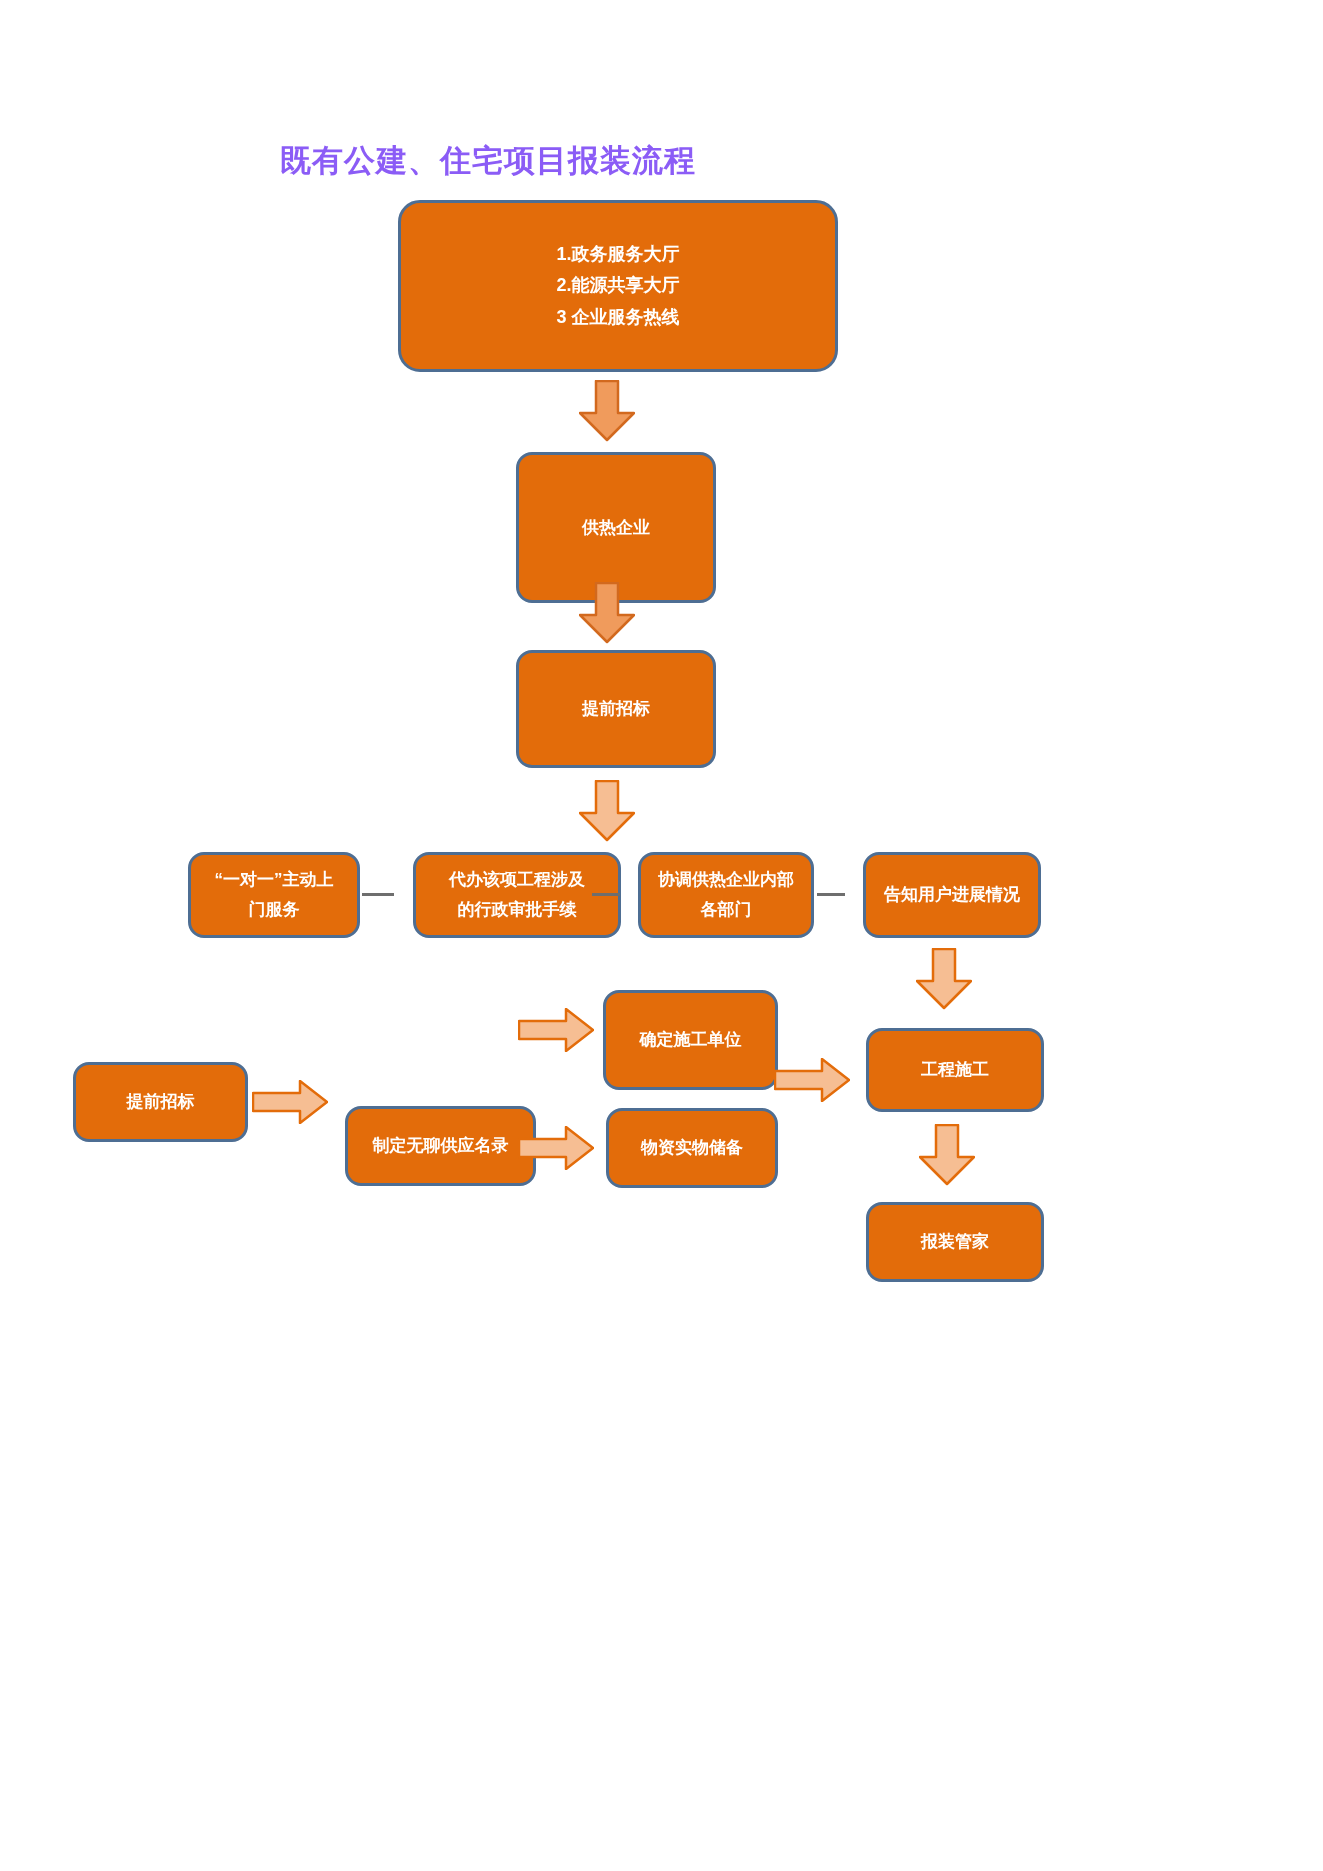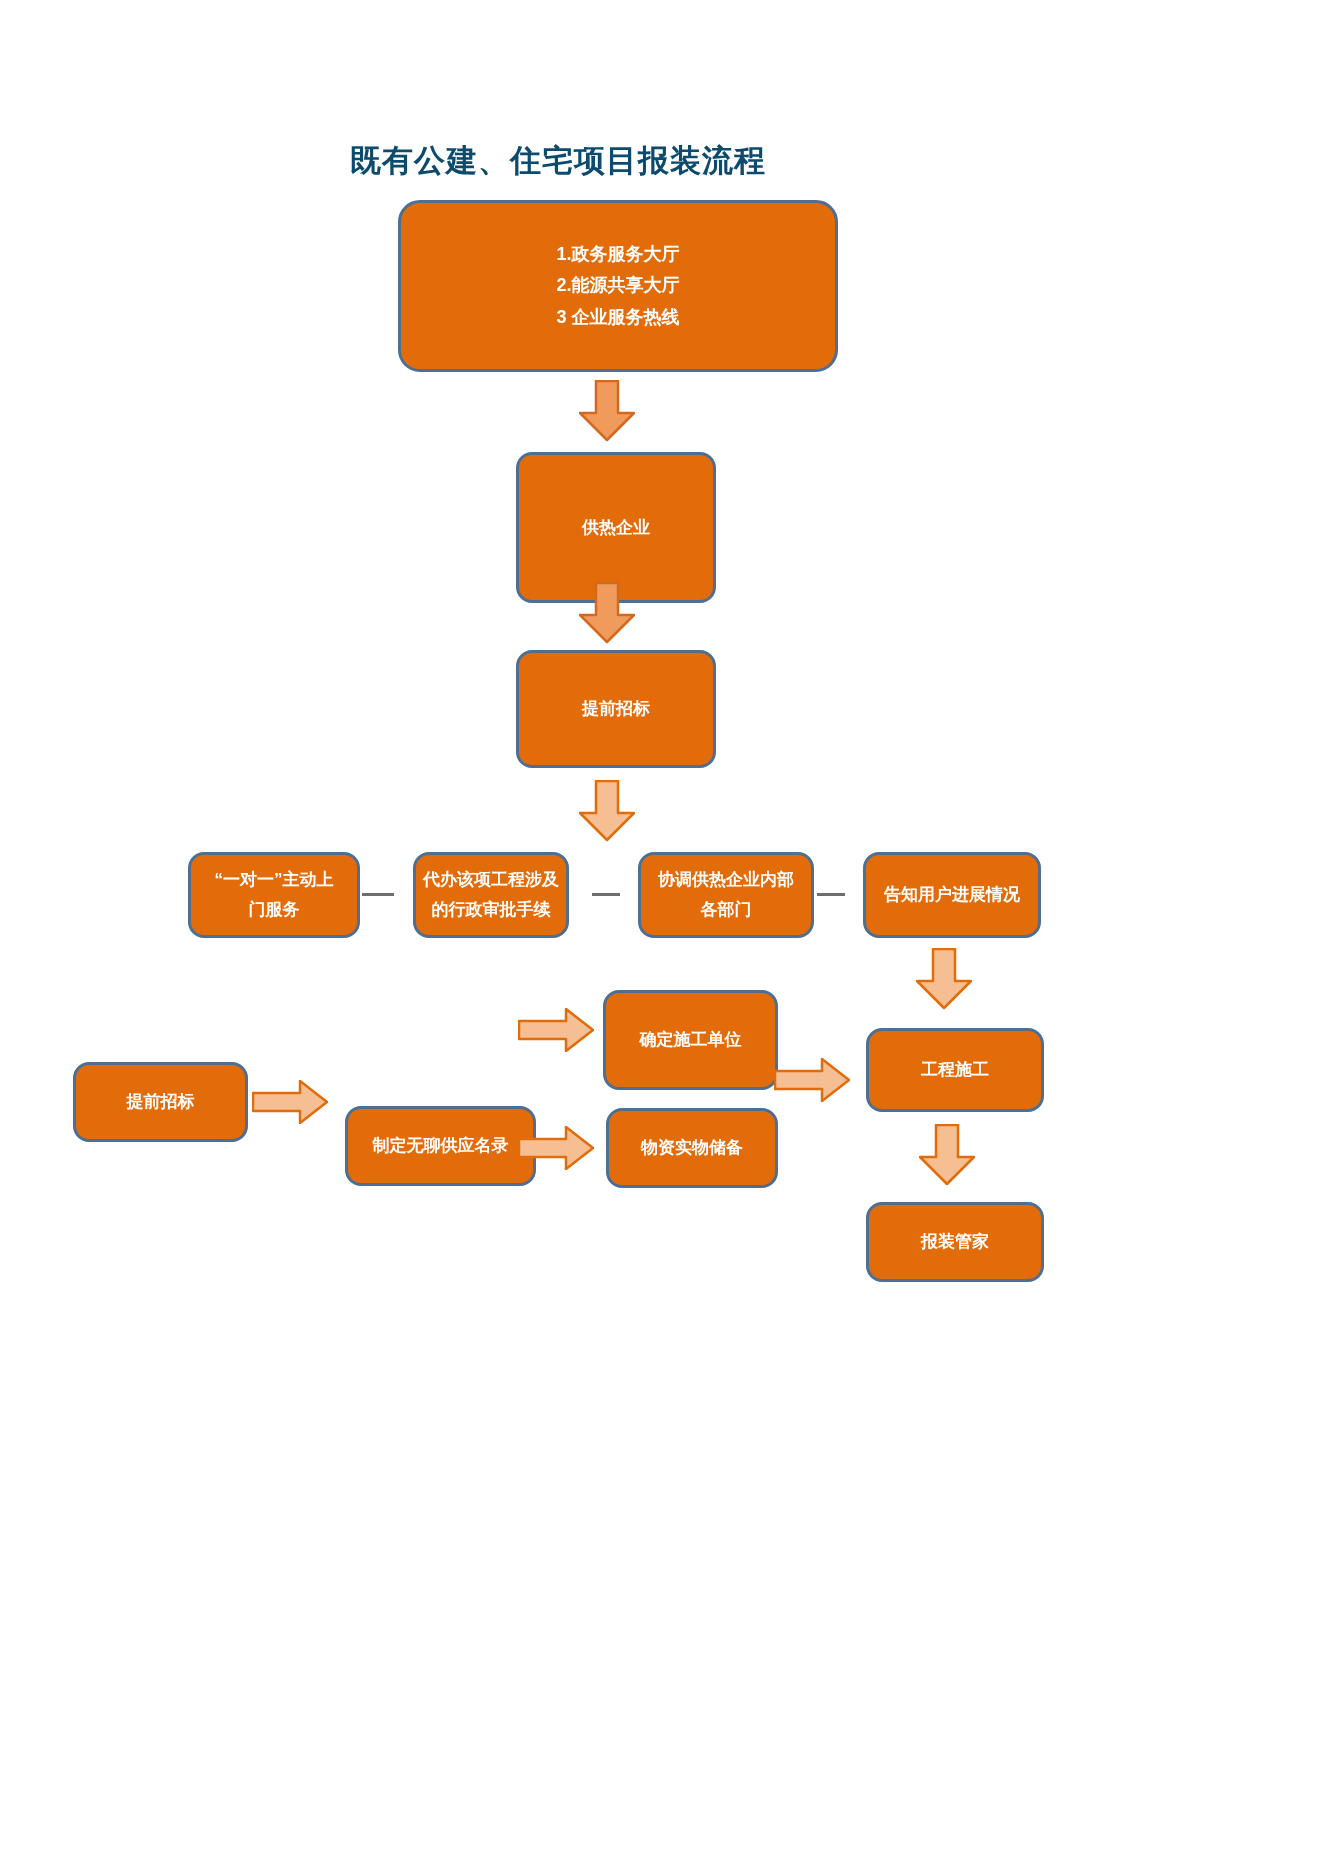--- a/index.html
+++ b/index.html
@@ -10,24 +10,24 @@
     background: #ffffff;
     margin: 0 auto;
     font-family: "Liberation Sans", sans-serif;
     overflow: hidden;
   }
   .title {
     position: absolute;
     left: 280px;
     top: 140px;
     width: 556px;
-    text-align: center;
+    text-align: left;
     font-size: 31px;
     font-weight: bold;
-    color: #0c4a6e;
+    color: #8b5cf6;
     letter-spacing: 1px;
     font-family: "Liberation Serif", serif;
   }
   .node {
     position: absolute;
     box-sizing: border-box;
     background: #E36C0A;
     border: 3px solid #4E6E93;
     border-radius: 16px;
     color: #FFFFFF;
@@ -99,21 +99,21 @@
         <path d="M17 1 H39 V33 H55 L28 60 L1 33 H17 Z"></path>
       </svg>
   </div>
 
   <div class="node" style="left:180px; top:852px; width:172px; height:86px;">
     <span class="label">“一对一”主动上
 门服务</span>
   </div>
   <div class="connector" style="left:362px; top:893px; width:32px;"></div>
 
-  <div class="node" style="left:405px; top:852px; width:156px; height:86px;">
+  <div class="node" style="left:405px; top:852px; width:208px; height:86px;">
     <span class="label">代办该项工程涉及
 的行政审批手续</span>
   </div>
   <div class="connector" style="left:592px; top:893px; width:28px;"></div>
 
   <div class="node" style="left:630px; top:852px; width:176px; height:86px;">
     <span class="label">协调供热企业内部
 各部门</span>
   </div>
   <div class="connector" style="left:817px; top:893px; width:28px;"></div>

